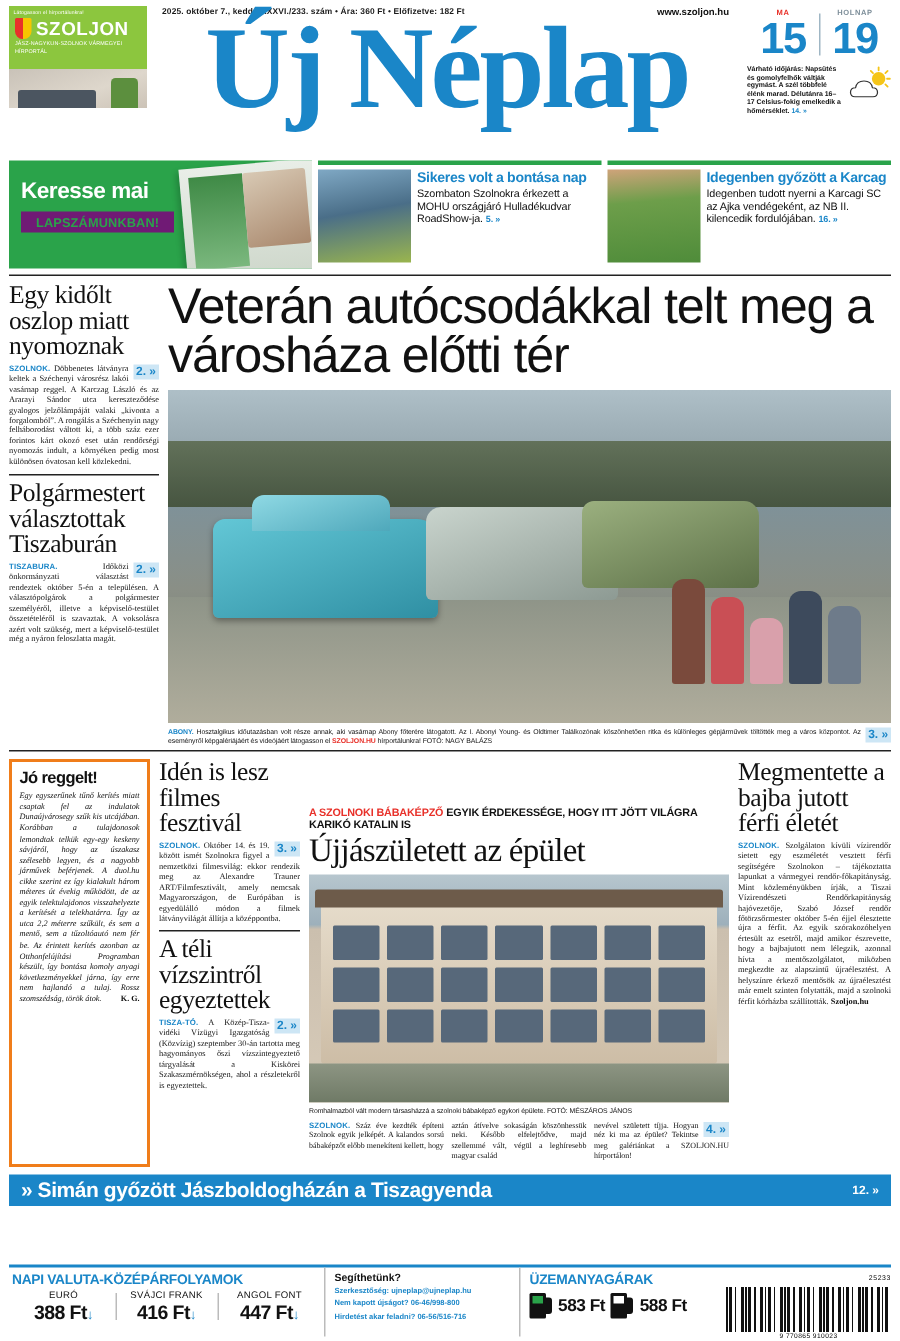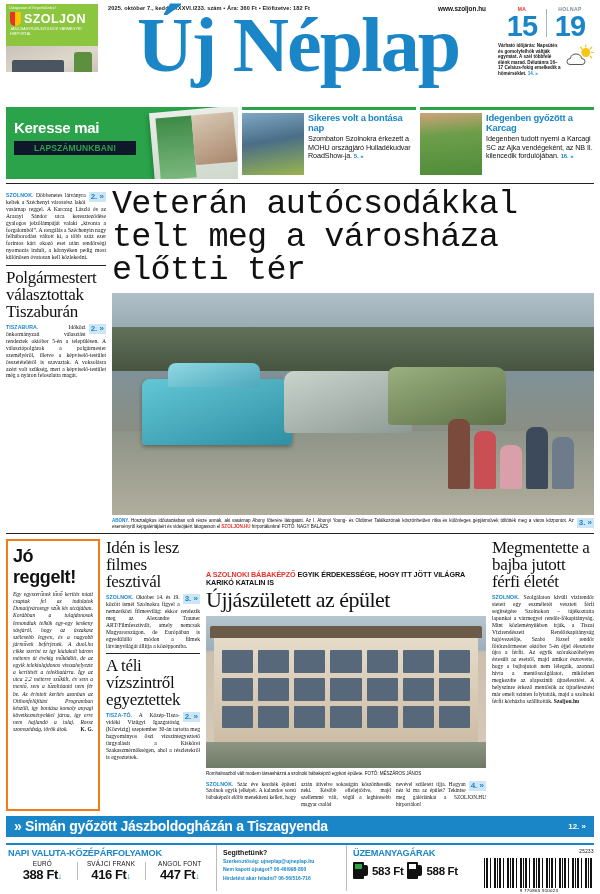--- a/index.html
+++ b/index.html
@@ -142,36 +142,36 @@
   .weather-icon { width: 30px; height: 28px; flex: 0 0 auto; position: relative; }
 
   
   .teasers {
     display: flex;
     gap: 4px;
     margin-top: 3px;
     height: 72px;
   }
   .teaser-ad {
-    width: 232px;
+    width: 202px;
     flex: 0 0 auto;
     background: #2aa34a;
     position: relative;
     overflow: hidden;
     text-align: right;
   }
   .teaser-ad-txt1 {
     position: absolute; left: 8px; top: 12px;
     color: #fff; font-size: 15px; font-weight: bold;
     letter-spacing: -.3px;
   }
   .teaser-ad-txt2 {
     position: absolute; left: 8px; top: 34px;
-    background: #0f172a; color: #2aa34a;
-    font-size: 8.5px; font-weight: bold; padding: 2px 20px;
+    background: #701a75; color: #2aa34a;
+    font-size: 8.5px; font-weight: bold; padding: 2px 10px;
     letter-spacing: .1px;
   }
   .teaser-ad-mag {
     position: absolute; right: -6px; top: 2px;
     width: 92px; height: 74px;
     background: linear-gradient(180deg,#e9eee8,#cfd8cc);
     transform: rotate(-5deg);
     box-shadow: -2px 2px 4px rgba(0,0,0,.2);
   }
   .teaser-ad-mag::before {
@@ -237,21 +237,21 @@
     font-size: 5.2px; letter-spacing: .1px;
   }
   .pgbox {
     display: inline-block; background: #cde6f5; color: #1a86c8;
     font-family: "Liberation Sans", sans-serif; font-weight: bold;
     font-size: 8px; padding: 0 2px; float: right; margin-left: 3px;
     line-height: 10px;
   }
 
   .lead-head {
-    font-family: Liberation Mono, monospace;
+    font-family: Liberation Sans, sans-serif;
     font-size: 33.5px; line-height: 33px; color: #111;
     letter-spacing: -.8px;
   }
   .lead-photo {
     height: 222px; margin-top: 6px; position: relative; overflow: hidden;
     background: linear-gradient(180deg,#9fb3bd 0%, #7d929c 30%, #8a8f86 60%, #6f7a6c 100%);
   }
   .lp-sky { position:absolute; left:0; right:0; top:0; height:58px;
     background: linear-gradient(180deg,#aebfc7,#8d9ea6); }
   .lp-trees { position:absolute; left:0; right:0; top:34px; height:44px;
@@ -287,21 +287,21 @@
   .lw-b { width: 94px; flex: 0 0 auto; }
   .lw-c { flex: 1 1 auto; margin-top: 32px; }
   .lw-d { width: 102px; flex: 0 0 auto; }
 
   .goodmorning {
     border: 2.5px solid #f07d1a;
     padding: 5px 5px 6px;
     height: 272px;
   }
   .gm-title {
-    font-size: 18px; font-weight: bold; color: #111; letter-spacing: -.4px;
+    font-size: 11px; font-weight: bold; color: #111; letter-spacing: -.4px;
     margin-bottom: 3px;
   }
   .gm-body {
     font-family: "Liberation Serif", serif;
     font-style: italic; font-size: 5.5px; line-height: 7.1px;
     text-align: justify; color: #111;
   }
   .gm-sign { font-weight: bold; font-style: normal; float: right; font-size: 5.4px; }
 
   .kicker {
@@ -488,20 +488,21 @@
       </div>
     </div>
   </div>
 
   <div class="rule"></div>
 
   <div class="main-grid">
 
     <div class="col-left">
       <div>
+        <div class="art-head">Egy kidőlt oszlop miatt nyomoznak</div>
         <div class="art-body">
           <span class="pgbox">2. »</span>
           <span class="loc">SZOLNOK.</span>
           <span>Döbbenetes látványra keltek a Széchenyi városrész lakói vasárnap reggel. A Karczag László és az Ararayi Sándor utca kereszteződése gyalogos jelzőlámpáját valaki „kivonta a forgalomból”. A rongálás a Széchenyin nagy felháborodást váltott ki, a több száz ezer forintos kárt okozó eset után rendőrségi nyomozás indult, a környéken pedig most különösen óvatosan kell közlekedni.</span>
         </div>
       </div>
 
       <div class="rule"></div>
 
       <div>

